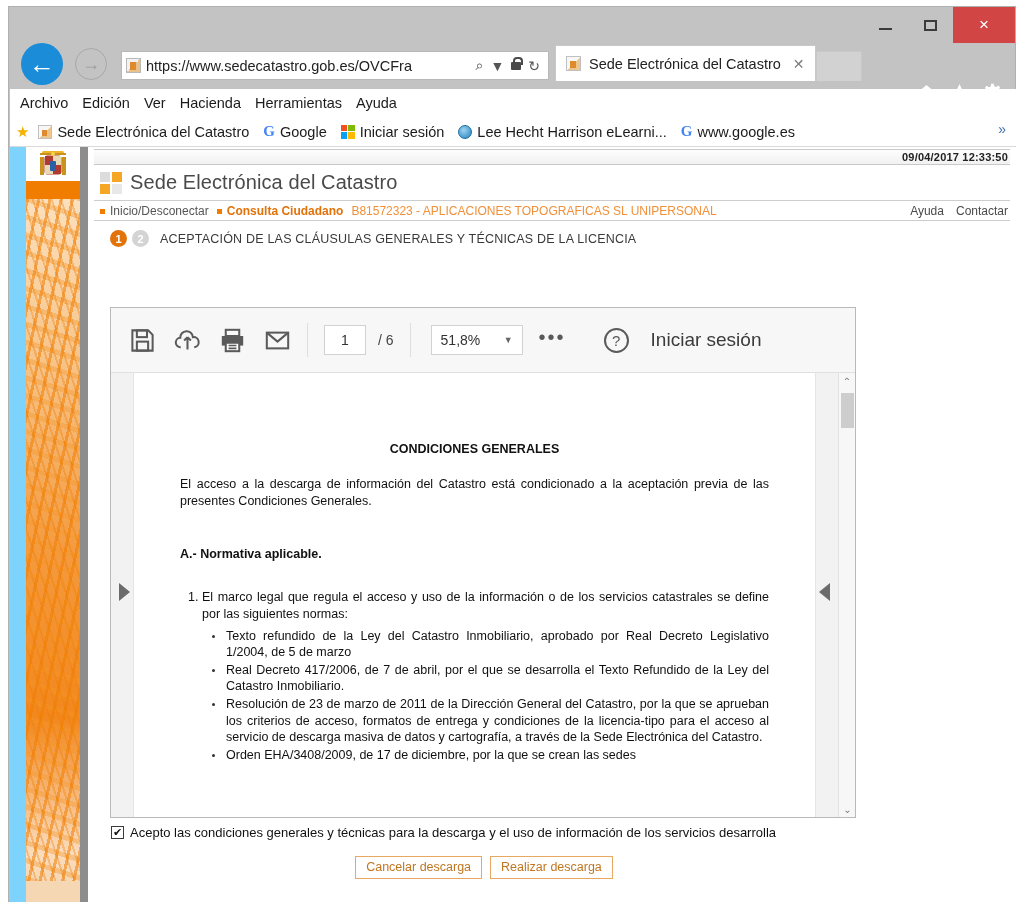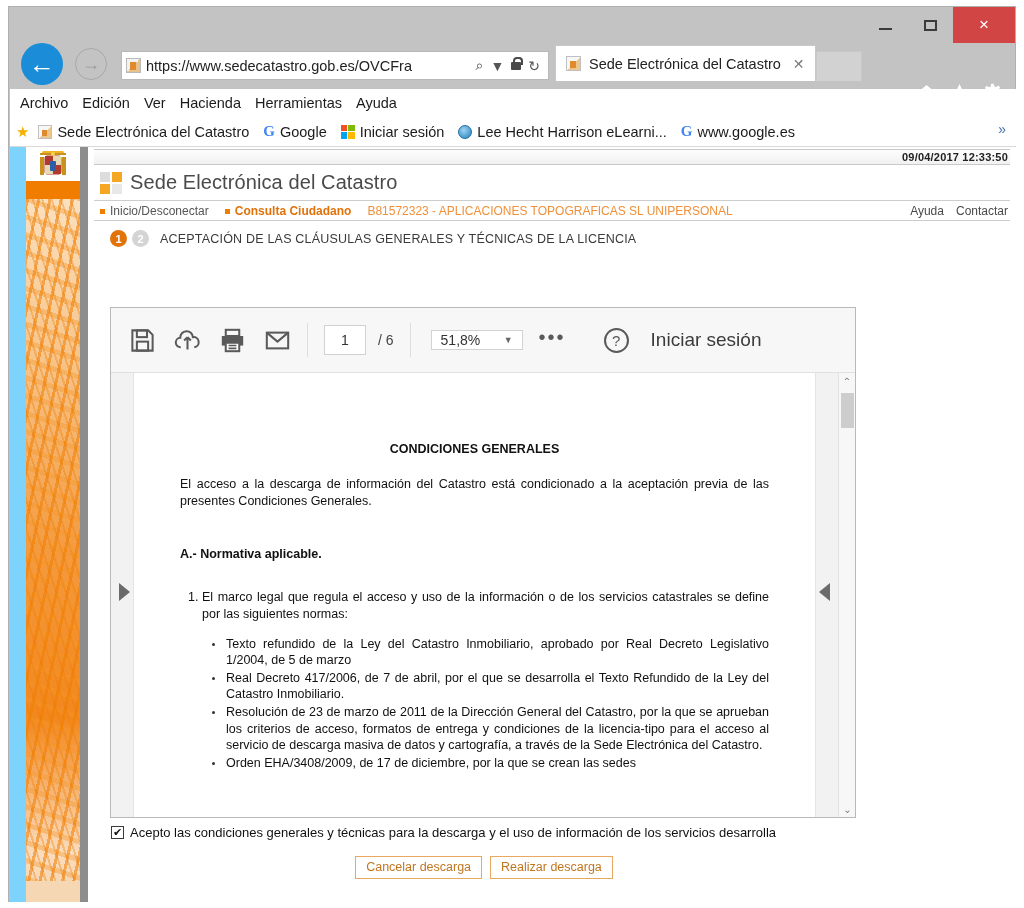--- a/index.html
+++ b/index.html
@@ -200,21 +200,21 @@
   .brand-logo i:nth-child(4){ left:12px; top:12px; width:10px; height:10px; background:#e8e8e8; }
   .brand-title { font-size: 20px; color:#4a4a4a; font-family:"Liberation Sans", sans-serif; letter-spacing: .1px; }
   .brand-right { display:flex; align-items:center; gap: 14px; font-size: 12px; color:#4a4a4a; padding-right: 4px; }
   .brand-right span.dot { width:5px; height:5px; background:#f07d00; display:inline-block; margin-right:4px; vertical-align:middle;}
 
   .navstrip {
     height: 20px; margin: 0 6px;
     display:flex; align-items:center; justify-content:space-between;
     border-bottom: 1px solid #cdcdcd; font-size: 12px; color:#555;
   }
-  .navstrip-left { display:flex; align-items:flex-start; gap: 16px; padding-left:6px; }
+  .navstrip-left { display:flex; align-items:flex-start; gap: 8px; padding-left:6px; }
   .navstrip-left .sq { width:5px;height:5px;display:inline-block;background:#f07d00;margin-right:5px;vertical-align:middle; }
   .nav-consulta { color:#e2720a; font-weight:bold; }
   .nav-nif { color:#f0903a; }
   .navstrip-right { display:flex; gap: 12px; padding-right: 2px; color:#4a4a4a; }
 
   .langbar { display:flex; justify-content:flex-end; gap: 6px; margin: 8px 10px 0 0; }
   .langbtn {
     border: 1px solid #e8b778; background:#fff;
     font-size: 11.5px; padding: 2px 9px 3px 9px; color:#c6a07a;
   }
@@ -249,21 +249,21 @@
   }
   .ptool-icons { display:flex; align-items:center; gap: 18px; padding-left: 6px; }
   .ptool-icon { color:#5a5a5a; display:flex; align-items:center; }
   .ptool-sep { width:1px; height:34px; background:#dedede; margin: 0 16px; }
   .pagebox {
     width: 42px; height: 30px; border:1px solid #d2d2d2; background:#fff;
     display:flex; align-items:center; justify-content:center; font-size:14px; color:#333;
   }
   .pagetotal { font-size: 14px; color:#444; margin-left: 12px; }
   .zoombox {
-    width: 92px; height: 20px; border:1px solid #d2d2d2; background:#fff;
+    width: 92px; height: 30px; border:1px solid #d2d2d2; background:#fff;
     display:flex; align-items:center; justify-content:space-between;
     padding: 0 9px; font-size: 14px; color:#333; margin-left: 4px;
   }
   .zoom-caret { font-size:9px; color:#666; }
   .dots { font-size: 20px; color:#5a5a5a; letter-spacing:2px; margin-left: 16px; line-height:0; padding-bottom:6px;}
   .helpico {
     width: 25px; height: 25px; border-radius:50%; border:2px solid #5a5a5a;
     display:flex; align-items:center; justify-content:center; color:#5a5a5a;
     font-size: 15px; margin-left: 38px;
   }
@@ -275,21 +275,21 @@
     background:#fff; border-left:1px solid #e4e4e4; border-right:1px solid #e4e4e4;
     padding: 38px 46px 0 46px;
     font-family:"Liberation Sans", sans-serif; color:#111;
   }
   .doc-h1 { text-align:center; font-size: 15.5px; font-weight:bold; letter-spacing:.2px; }
   .doc-h2 { text-align:center; font-size: 12.5px; font-weight:bold; margin-top: 31px; }
   .doc-p { font-size: 12.5px; line-height: 1.33; margin-top: 20px; text-align:justify; }
   .doc-h3 { font-size: 12.5px; font-weight:bold; margin-top: 38px; }
   .doc-ol { margin: 28px 0 0 0; padding: 0 0 0 22px; font-size: 12.5px; line-height: 1.33; }
   .doc-ol > li { text-align: justify; }
-  .doc-ul { margin: 13px 0 0 0; padding: 0 0 0 24px; list-style: none; }
+  .doc-ul { margin: 5px 0 0 0; padding: 0 0 0 24px; list-style: none; }
   .doc-ul > li { text-align: justify; position: relative; margin-top: 1px; }
   .doc-ul > li::before {
     content:''; position:absolute; left:-14px; top:7px; width:3px; height:3px; background:#333; border-radius:50%;
   }
 
   .pdf-scroll {
     position:absolute; right: 0; top: 0; width: 17px; height: 444px;
     background:#f7f7f7; border-left:1px solid #e2e2e2;
   }
   .sc-arrow { height: 16px; display:flex; align-items:center; justify-content:center; color:#7a7a7a; font-size: 10px; }

